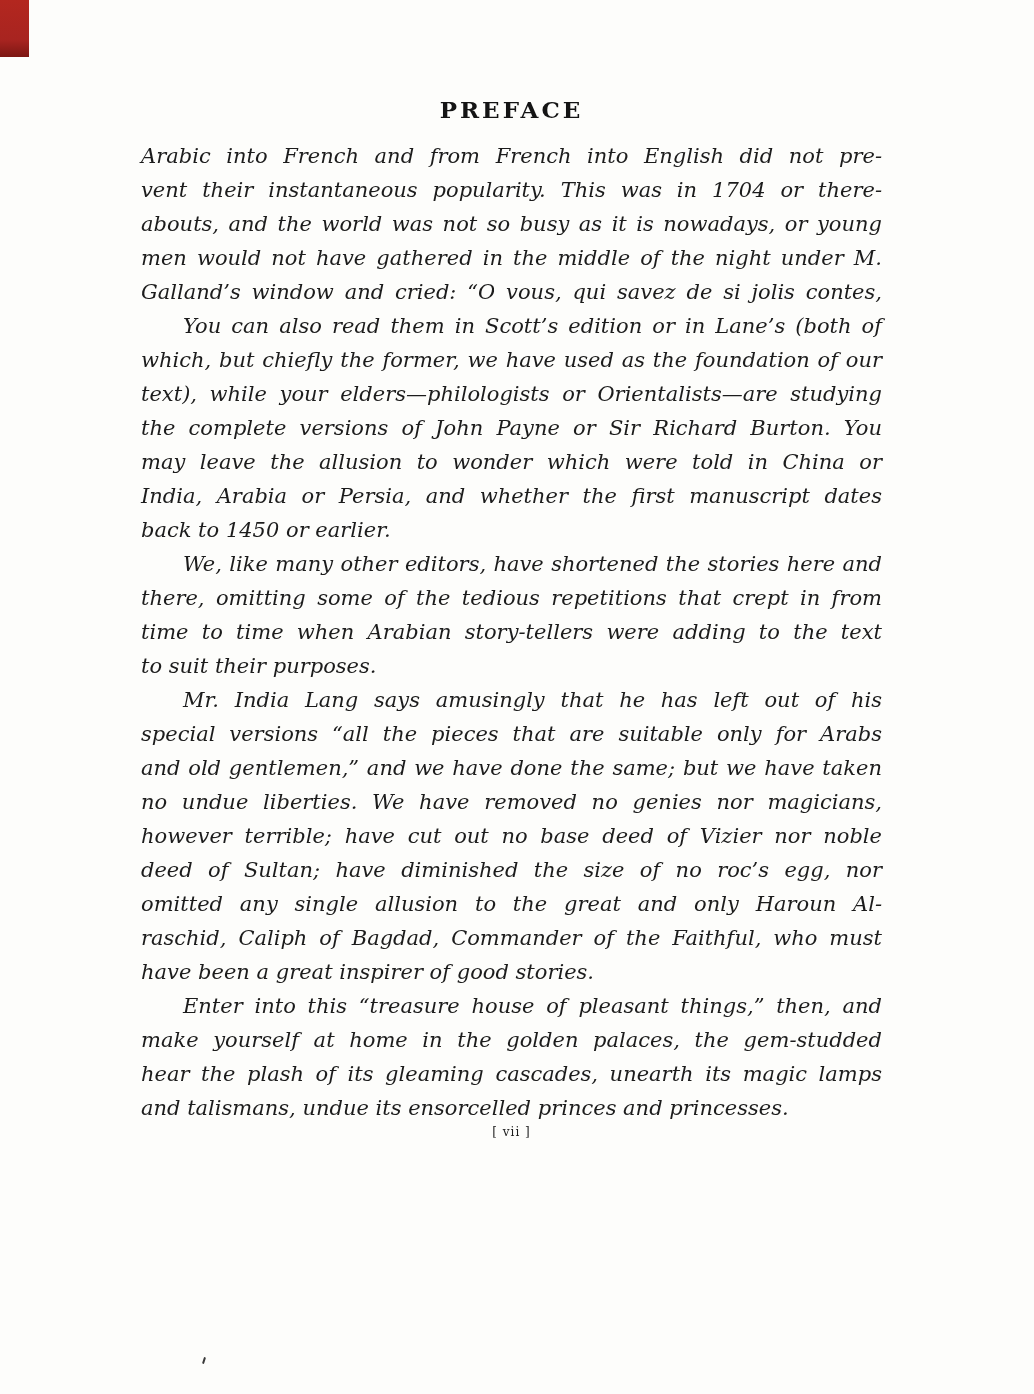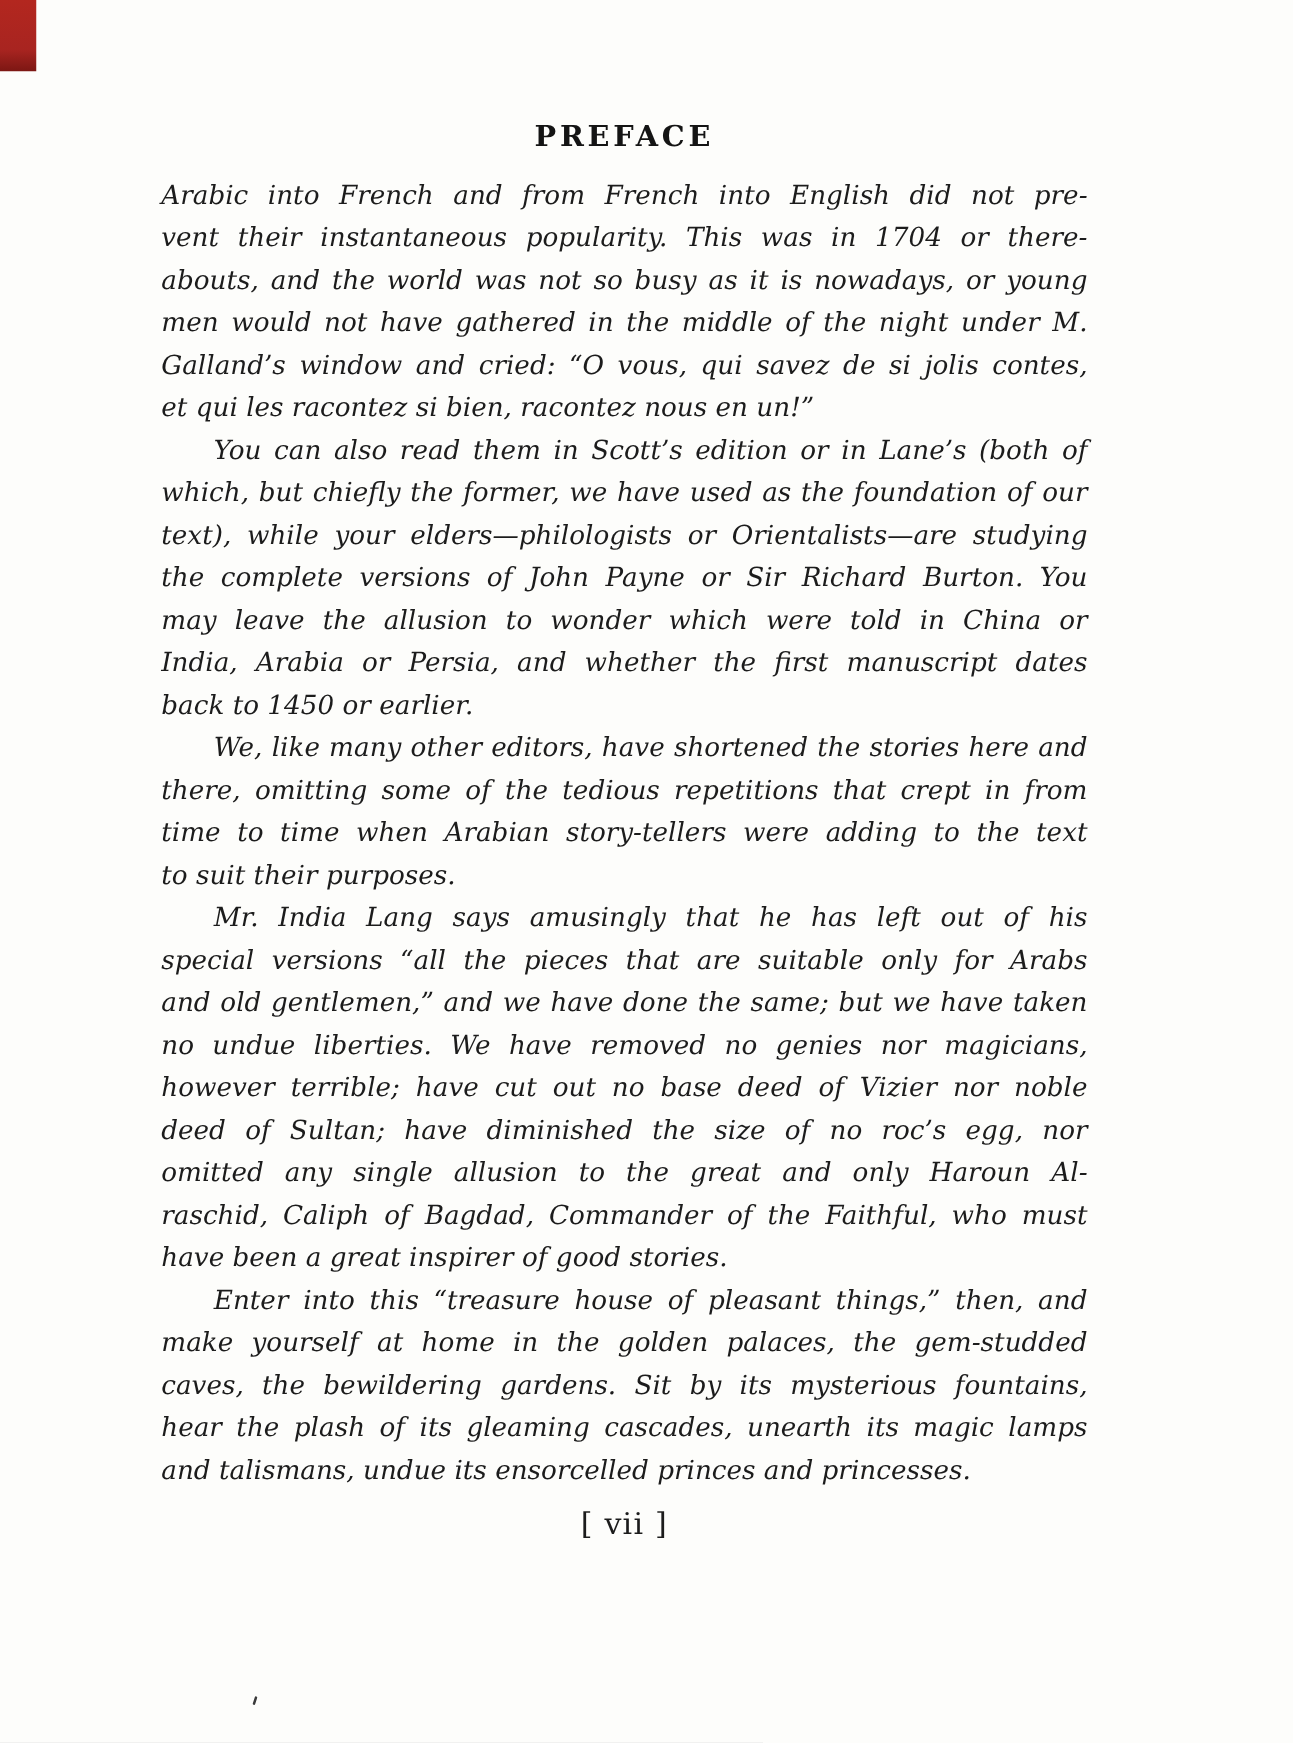--- a/index.html
+++ b/index.html
@@ -30,21 +30,21 @@
     left: 203px;
     top: 1357px;
     width: 2px;
     height: 7px;
     background: #3a3a3a;
     transform: rotate(18deg);
     border-radius: 1px;
   }
   .content {
     position: absolute;
-    left: 129px;
+    left: 141px;
     top: 96px;
     width: 741px;
   }
   .page-title {
     text-align: center;
     font-style: normal;
     font-weight: bold;
     font-size: 23px;
     letter-spacing: 3px;
     margin: 0 0 16px 0;
@@ -67,41 +67,40 @@
   .line.last {
     text-align: left;
     text-align-last: left;
   }
   .line.indent {
     text-indent: 42px;
   }
   .page-footer {
     text-align: center;
     font-style: normal;
-    font-size: 24px;
-    margin-top: 12px;
+    font-size: 12px;
+    margin-top: 0;
     letter-spacing: 1px;
     color: #1c1c1c;
   }
 </style>
 </head>
 <body>
 
 <div class="sheet">
   <div class="scan-ribbon"></div>
   <div class="content">
     <h1 class="page-title">PREFACE</h1>
     <div class="page-body">
         <div class="para">
           <div class="line">Arabic into French and from French into English did not pre-</div>
           <div class="line">vent their instantaneous popularity. This was in 1704 or there-</div>
           <div class="line">abouts, and the world was not so busy as it is nowadays, or young</div>
           <div class="line">men would not have gathered in the middle of the night under M.</div>
           <div class="line">Galland’s window and cried: “O vous, qui savez de si jolis contes,</div>
-          <div class="line last">et qui les racontez si bien, racontez nous en un!”</div>
         </div>
         <div class="para">
           <div class="line indent">You can also read them in Scott’s edition or in Lane’s (both of</div>
           <div class="line">which, but chiefly the former, we have used as the foundation of our</div>
           <div class="line">text), while your elders—philologists or Orientalists—are studying</div>
           <div class="line">the complete versions of John Payne or Sir Richard Burton. You</div>
           <div class="line">may leave the allusion to wonder which were told in China or</div>
           <div class="line">India, Arabia or Persia, and whether the first manuscript dates</div>
           <div class="line last">back to 1450 or earlier.</div>
         </div>
@@ -118,21 +117,20 @@
           <div class="line">no undue liberties. We have removed no genies nor magicians,</div>
           <div class="line">however terrible; have cut out no base deed of Vizier nor noble</div>
           <div class="line">deed of Sultan; have diminished the size of no roc’s egg, nor</div>
           <div class="line">omitted any single allusion to the great and only Haroun Al-</div>
           <div class="line">raschid, Caliph of Bagdad, Commander of the Faithful, who must</div>
           <div class="line last">have been a great inspirer of good stories.</div>
         </div>
         <div class="para">
           <div class="line indent">Enter into this “treasure house of pleasant things,” then, and</div>
           <div class="line">make yourself at home in the golden palaces, the gem-studded</div>
-          <div class="line">caves, the bewildering gardens. Sit by its mysterious fountains,</div>
           <div class="line">hear the plash of its gleaming cascades, unearth its magic lamps</div>
           <div class="line last">and talismans, undue its ensorcelled princes and princesses.</div>
         </div>
       </div>
     <div class="page-footer">[ vii ]</div>
   </div>
   <div class="scan-speck"></div>
 </div>
 
 </body></html>

